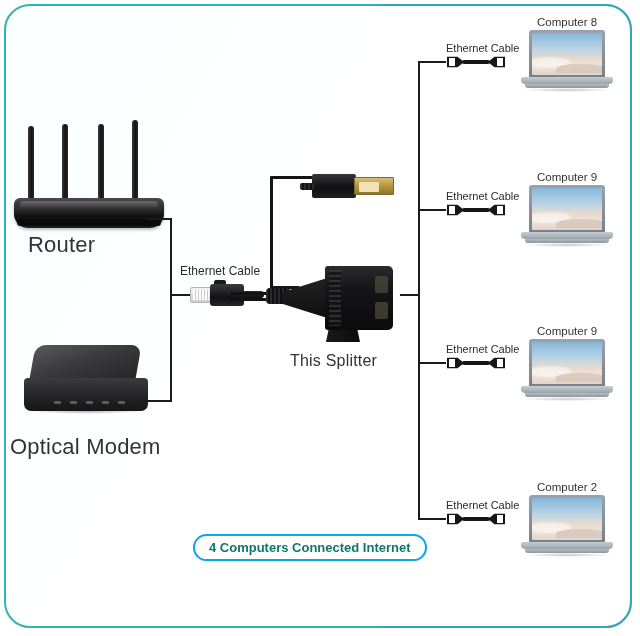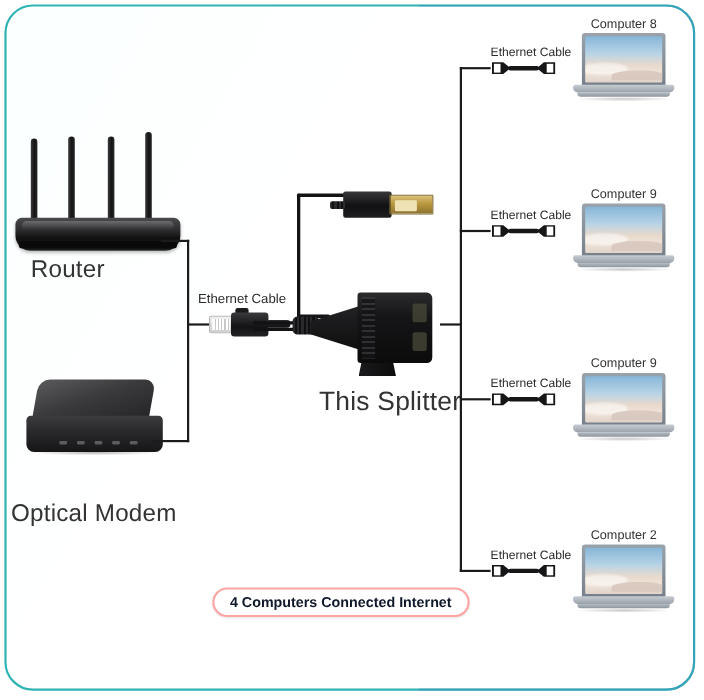--- a/index.html
+++ b/index.html
@@ -191,22 +191,22 @@
     background:linear-gradient(180deg,#b4bcc4,#8d959d);
   }
   .laptop .shadow{
     position:absolute;left:2px;top:58px;width:88px;height:4px;border-radius:50%;
     background:radial-gradient(ellipse at center,rgba(0,0,0,.22),rgba(0,0,0,0) 72%);
   }
 
   
   #badge{
     position:absolute;left:193px;top:534px;
-    padding:4px 14px;border:2px solid #fca5a5;border-radius:14px;
-    font-size:13px;font-weight:bold;color:#0f172a;background:#fff;white-space:nowrap;
+    padding:4px 14px;border:2px solid #0ea5e9;border-radius:14px;
+    font-size:13px;font-weight:bold;color:#0f766e;background:#fff;white-space:nowrap;
     box-shadow:0 1px 2px rgba(0,0,0,.10);
   }
 </style>
 </head>
 <body>
 
 <div id="stage">
 
   <div id="frame"></div>
 
@@ -223,21 +223,21 @@
     <div class="top"></div>
     <div class="front">
       <div class="led" style="left:30px;"></div>
       <div class="led" style="left:46px;"></div>
       <div class="led" style="left:62px;"></div>
       <div class="led" style="left:78px;"></div>
       <div class="led" style="left:94px;"></div>
     </div>
     <div class="shadow"></div>
   </div>
-  <div class="lbl dev-label" style="left:10px;top:454px;">Optical Modem</div>
+  <div class="lbl dev-label" style="left:10px;top:434px;">Optical Modem</div>
 
   <div class="line h" style="left:146px;top:218px;width:26px;"></div>
   <div class="line v" style="left:170px;top:218px;height:184px;"></div>
   <div class="line h" style="left:138px;top:400px;width:34px;"></div>
 
   <div class="line h" style="left:170px;top:294px;width:24px;"></div>
 
   <div class="lbl cable-label" style="left:180px;top:264px;font-size:12px;">Ethernet Cable</div>
 
   <div id="rj45">
@@ -259,21 +259,21 @@
     <div class="wire"></div>
     <div class="wire2"></div>
     <div class="boot"></div>
     <div class="wedge"></div>
     <div class="tail"></div>
     <div class="hub">
       <div class="port" style="top:10px;"></div>
       <div class="port" style="top:36px;"></div>
     </div>
   </div>
-  <div class="lbl dev-label" style="left:290px;top:352px;font-size:24px;">This Splitter</div>
+  <div class="lbl dev-label" style="left:290px;top:352px;font-size:16px;">This Splitter</div>
 
   <div class="line h" style="left:400px;top:294px;width:20px;"></div>
   <div class="line v" style="left:418px;top:61px;height:459px;"></div>
 
   <div class="line h" style="left:418px;top:61px;width:28px;"></div>
   <div class="lbl cable-label" style="left:446px;top:42px;">Ethernet Cable</div>
   <div class="ecable" style="left:447px;top:55px;">
     <div class="plugL"></div>
     <div class="mid"></div>
     <div class="plugR"></div>

